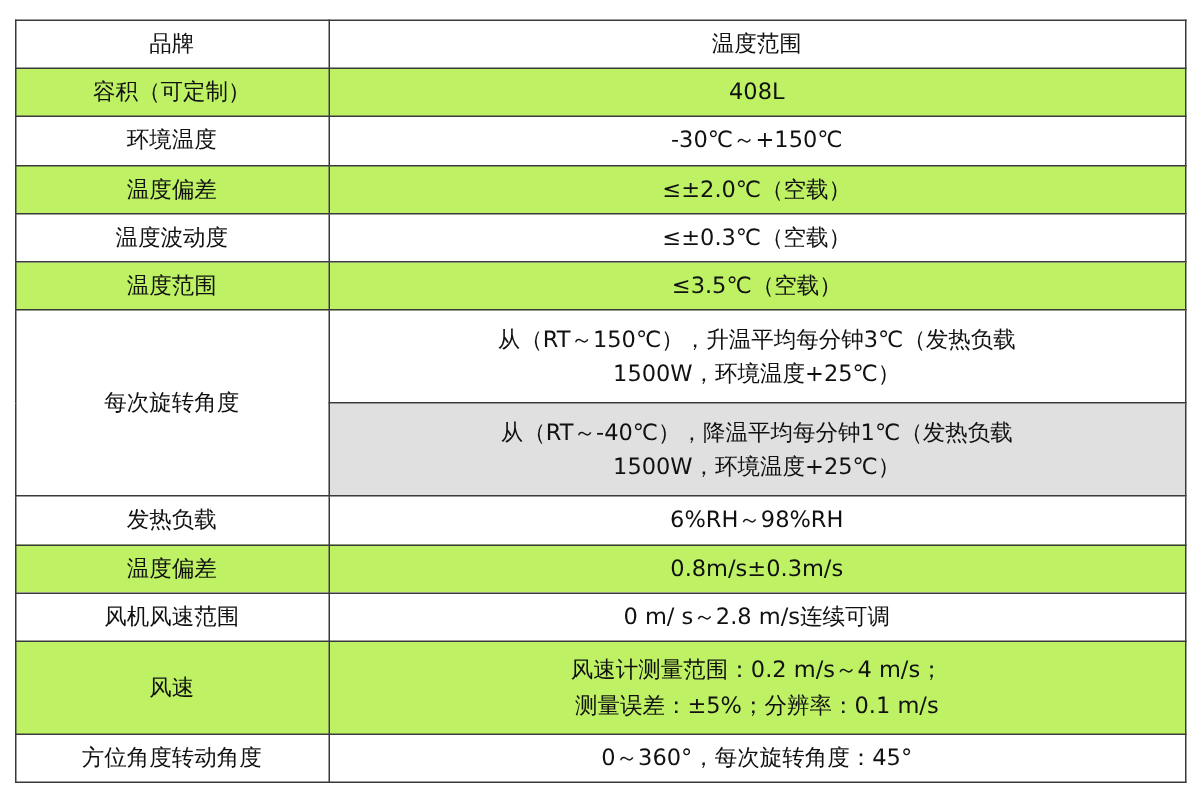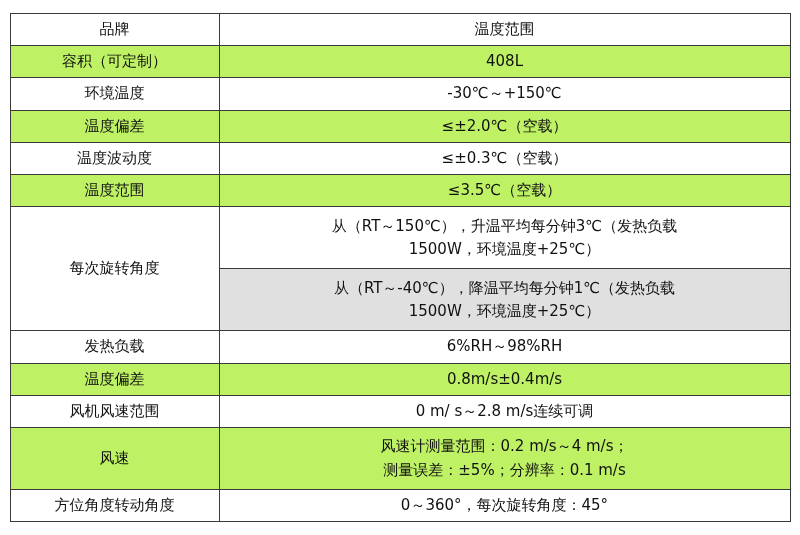--- a/index.html
+++ b/index.html
@@ -112,21 +112,21 @@
           </span>
         </td>
       </tr>
 
       <tr class="plain rowh-1">
         <td class="label-cell">发热负载</td>
         <td class="value-cell">6%RH～98%RH</td>
       </tr>
       <tr class="shaded rowh-1">
         <td class="label-cell">温度偏差</td>
-        <td class="value-cell">0.8m/s±0.4m/s</td>
+        <td class="value-cell">0.8m/s±0.3m/s</td>
       </tr>
       <tr class="plain rowh-1">
         <td class="label-cell">风机风速范围</td>
         <td class="value-cell">0 m/ s～2.8 m/s连续可调</td>
       </tr>
 
       <tr class="shaded rowh-sub">
         <td class="label-cell">风速</td>
         <td class="value-cell">
           <span class="multiline">

